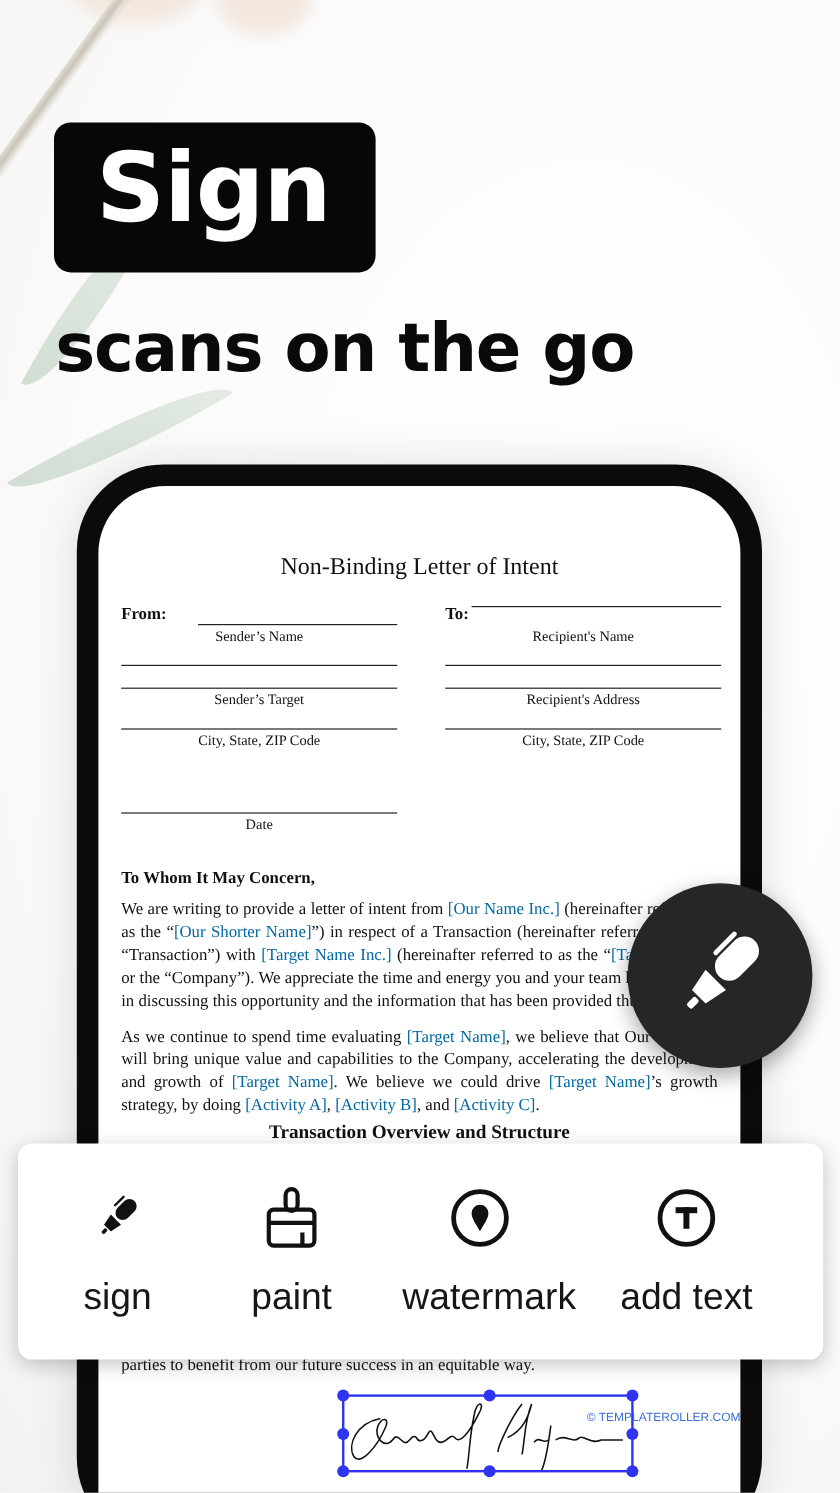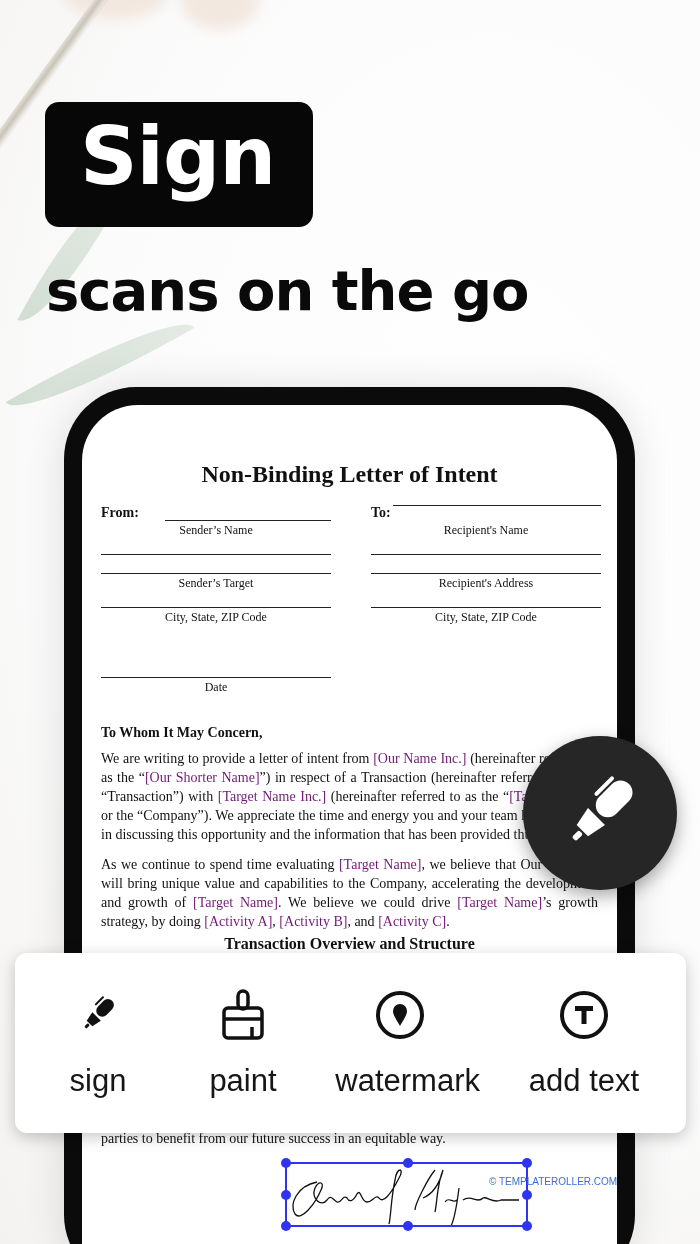--- a/index.html
+++ b/index.html
@@ -39,28 +39,28 @@
   .phone {
     position:absolute; left:64px; top:387px; width:571px; height:900px;
     background:#0b0b0b; border-radius:72px;
     box-shadow:0 0 40px rgba(0,0,0,0.12);
   }
   .screen {
     position:absolute; left:18px; top:18px; right:18px; bottom:0;
     background:#fff; border-radius:56px 56px 0 0; overflow:hidden;
   }
   .doc { position:absolute; left:19px; right:19px; top:0; font-family:"Liberation Serif", serif; color:#111; }
-  .doc-title { position:absolute; top:56px; left:0; right:0; text-align:center; font-weight:bold; font-size:24px; }
+  .doc-title { position:absolute; top:56px; left:0; right:0; text-align:center; font-weight:normal; font-size:20px; }
   .addr-col { position:absolute; width:230px; }
   .addr-col .lbl { font-weight:bold; font-size:14px; }
   .line { border-bottom:1px solid #222; height:1px; }
   .cap { text-align:center; font-size:12px; margin-top:2px; }
   .salut { position:absolute; top:320px; left:0; font-weight:bold; font-size:14px; }
   .para { position:absolute; left:0; right:0; font-size:14px; line-height:19px; text-align:justify; }
-  .ph { color:#701a75; }
+  .ph { color:#0369a1; }
   .section-h { position:absolute; top:530px; left:0; right:0; text-align:center; font-weight:bold; font-size:16px; }
   .closing { position:absolute; top:726px; left:0; font-size:14px; }
   
   .fab {
     position:absolute; left:523px; top:736px; width:154px; height:154px;
     border-radius:50%; background:#262626;
     box-shadow:0 6px 18px rgba(0,0,0,0.35);
     display:flex; align-items:center; justify-content:center;
   }
   
@@ -197,21 +197,21 @@
   </div>
   <div class="tool" style="left:305px;width:160px;text-align:right;">
     <div class="ic">
       <svg width="52" height="52" viewBox="0 0 52 52">
         <circle cx="26" cy="26" r="22" fill="none" stroke="#111" stroke-width="4"></circle>
         <path d="M26 37 C22 30 19 26 19 22 A7 7 0 0 1 33 22 C33 26 30 30 26 37 Z" fill="#111"></path>
       </svg>
     </div>
     <div class="tl">watermark</div>
   </div>
-  <div class="tool" style="left:505px;width:128px;">
+  <div class="tool" style="left:493px;width:128px;">
     <div class="ic">
       <svg width="52" height="52" viewBox="0 0 52 52">
         <circle cx="26" cy="26" r="22" fill="none" stroke="#111" stroke-width="4"></circle>
         <rect x="17" y="17" width="18" height="5" fill="#111"></rect>
         <rect x="23.5" y="17" width="5" height="18" fill="#111"></rect>
       </svg>
     </div>
     <div class="tl">add text</div>
   </div>
 </div>

